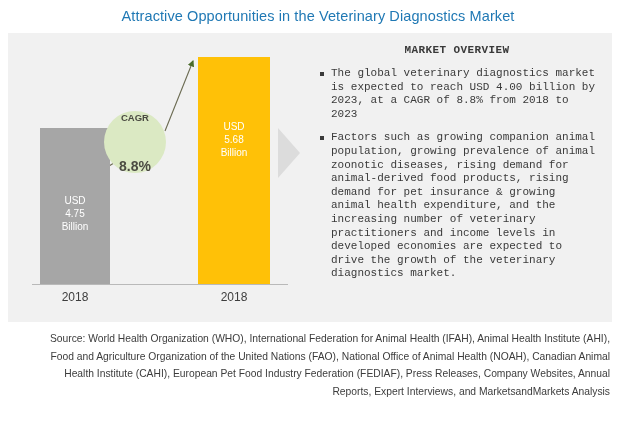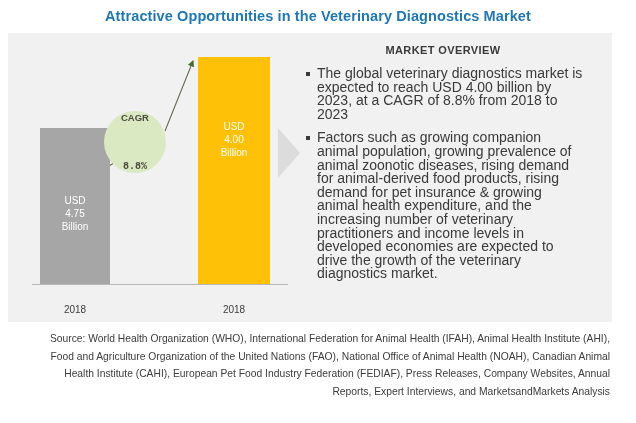--- a/index.html
+++ b/index.html
@@ -20,21 +20,21 @@
   }
 
   
   .title {
     position: absolute;
     left: 0;
     top: 8px;
     width: 636px;
     text-align: center;
     font-size: 14.5px;
-    font-weight: bold;
+    font-weight: normal;
     color: #1f78b4;
     letter-spacing: 0.1px;
   }
 
   
   .panel {
     position: absolute;
     left: 8px;
     top: 33px;
     width: 604px;
@@ -87,22 +87,22 @@
     color: #ffffff;
     font-size: 10px;
     line-height: 13px;
   }
 
   .bar-2018 .bar-label { top: 66px; }
   .bar-2023 .bar-label { top: 63px; }
 
   .axis-tick {
     position: absolute;
-    bottom: 7px;
-    font-size: 10px;
+    bottom: 18px;
+    font-size: 12px;
     color: #3d3d3d;
     text-align: center;
     width: 70px;
   }
 
   .tick-2018 { left: 32px; }
   .tick-2023 { left: 191px; }
 
   
   .cagr {
@@ -114,21 +114,21 @@
     border-radius: 50%;
     background: #dbe9c3;
     display: flex;
     flex-direction: column;
     align-items: center;
     justify-content: space-between;
     line-height: 13px;
   }
 
   .cagr-label { font-size: 9.5px; color: #4b4b42; font-weight: bold; }
-  .cagr-value { font-size: 10px; color: #4b4b42; font-weight: bold; font-family: Liberation Mono, monospace; }
+  .cagr-value { font-size: 14px; color: #4b4b42; font-weight: bold; }
 
   .growth-arrow {
     position: absolute;
     left: 0;
     top: 0;
     width: 300px;
     height: 289px;
     pointer-events: none;
   }
 
@@ -140,25 +140,26 @@
     width: 0;
     height: 0;
     border-top: 25px solid transparent;
     border-bottom: 25px solid transparent;
     border-left: 22px solid #dcdcdc;
   }
 
   
   .overview {
     position: absolute;
-    left: 288px;
+    left: 302px;
     top: 0;
     width: 302px;
     height: 289px;
     padding: 11px 14px 0 6px;
+    font-family: Liberation Mono, monospace;
   }
 
   .overview-heading {
     text-align: center;
     font-size: 11px;
     font-weight: bold;
     color: #3a3a3a;
     letter-spacing: 0.4px;
     margin-bottom: 11px;
   }
@@ -172,21 +173,21 @@
   .bullet-mark {
     flex: 0 0 auto;
     width: 4px;
     height: 4px;
     background: #3a3a3a;
     margin: 5px 7px 0 4px;
   }
 
   .bullet-text {
     flex: 1 1 auto;
-    font-size: 14px;
+    font-size: 11px;
     line-height: 13.6px;
     color: #3a3a3a;
     text-align: left;
   }
 
   
   .source {
     position: absolute;
     left: 26px;
     top: 330px;
@@ -224,21 +225,21 @@
         <div class="bar-label">
           <div>USD</div>
           <div>4.75</div>
           <div>Billion</div>
         </div>
       </div>
 
       <div class="bar bar-2023">
         <div class="bar-label">
           <div>USD</div>
-          <div>4.00</div>
+          <div>5.68</div>
           <div>Billion</div>
         </div>
       </div>
 
       <div class="axis-tick tick-2018">2018</div>
       <div class="axis-tick tick-2023">2018</div>
 
       <div class="cagr">
         <div class="cagr-label">CAGR</div>
         <div class="cagr-value">8.8%</div>

